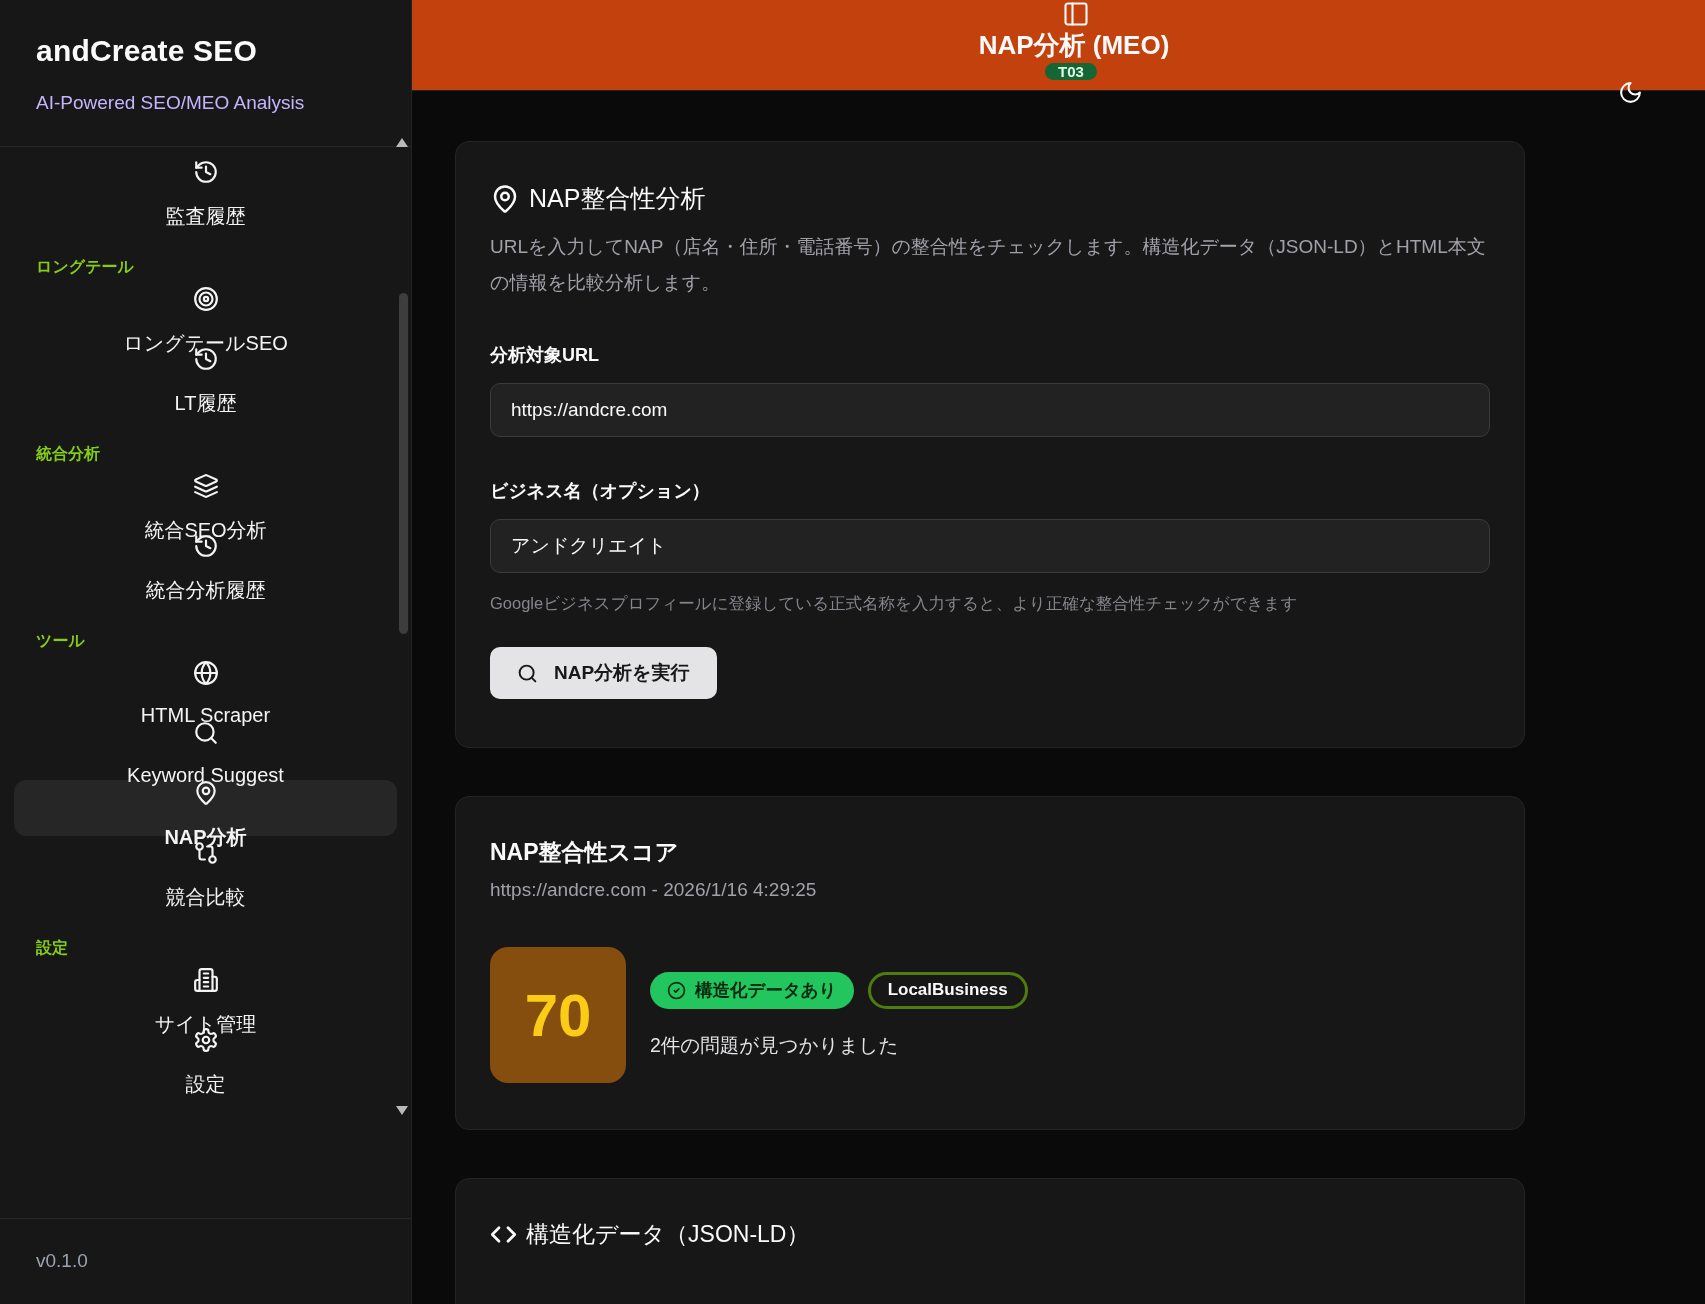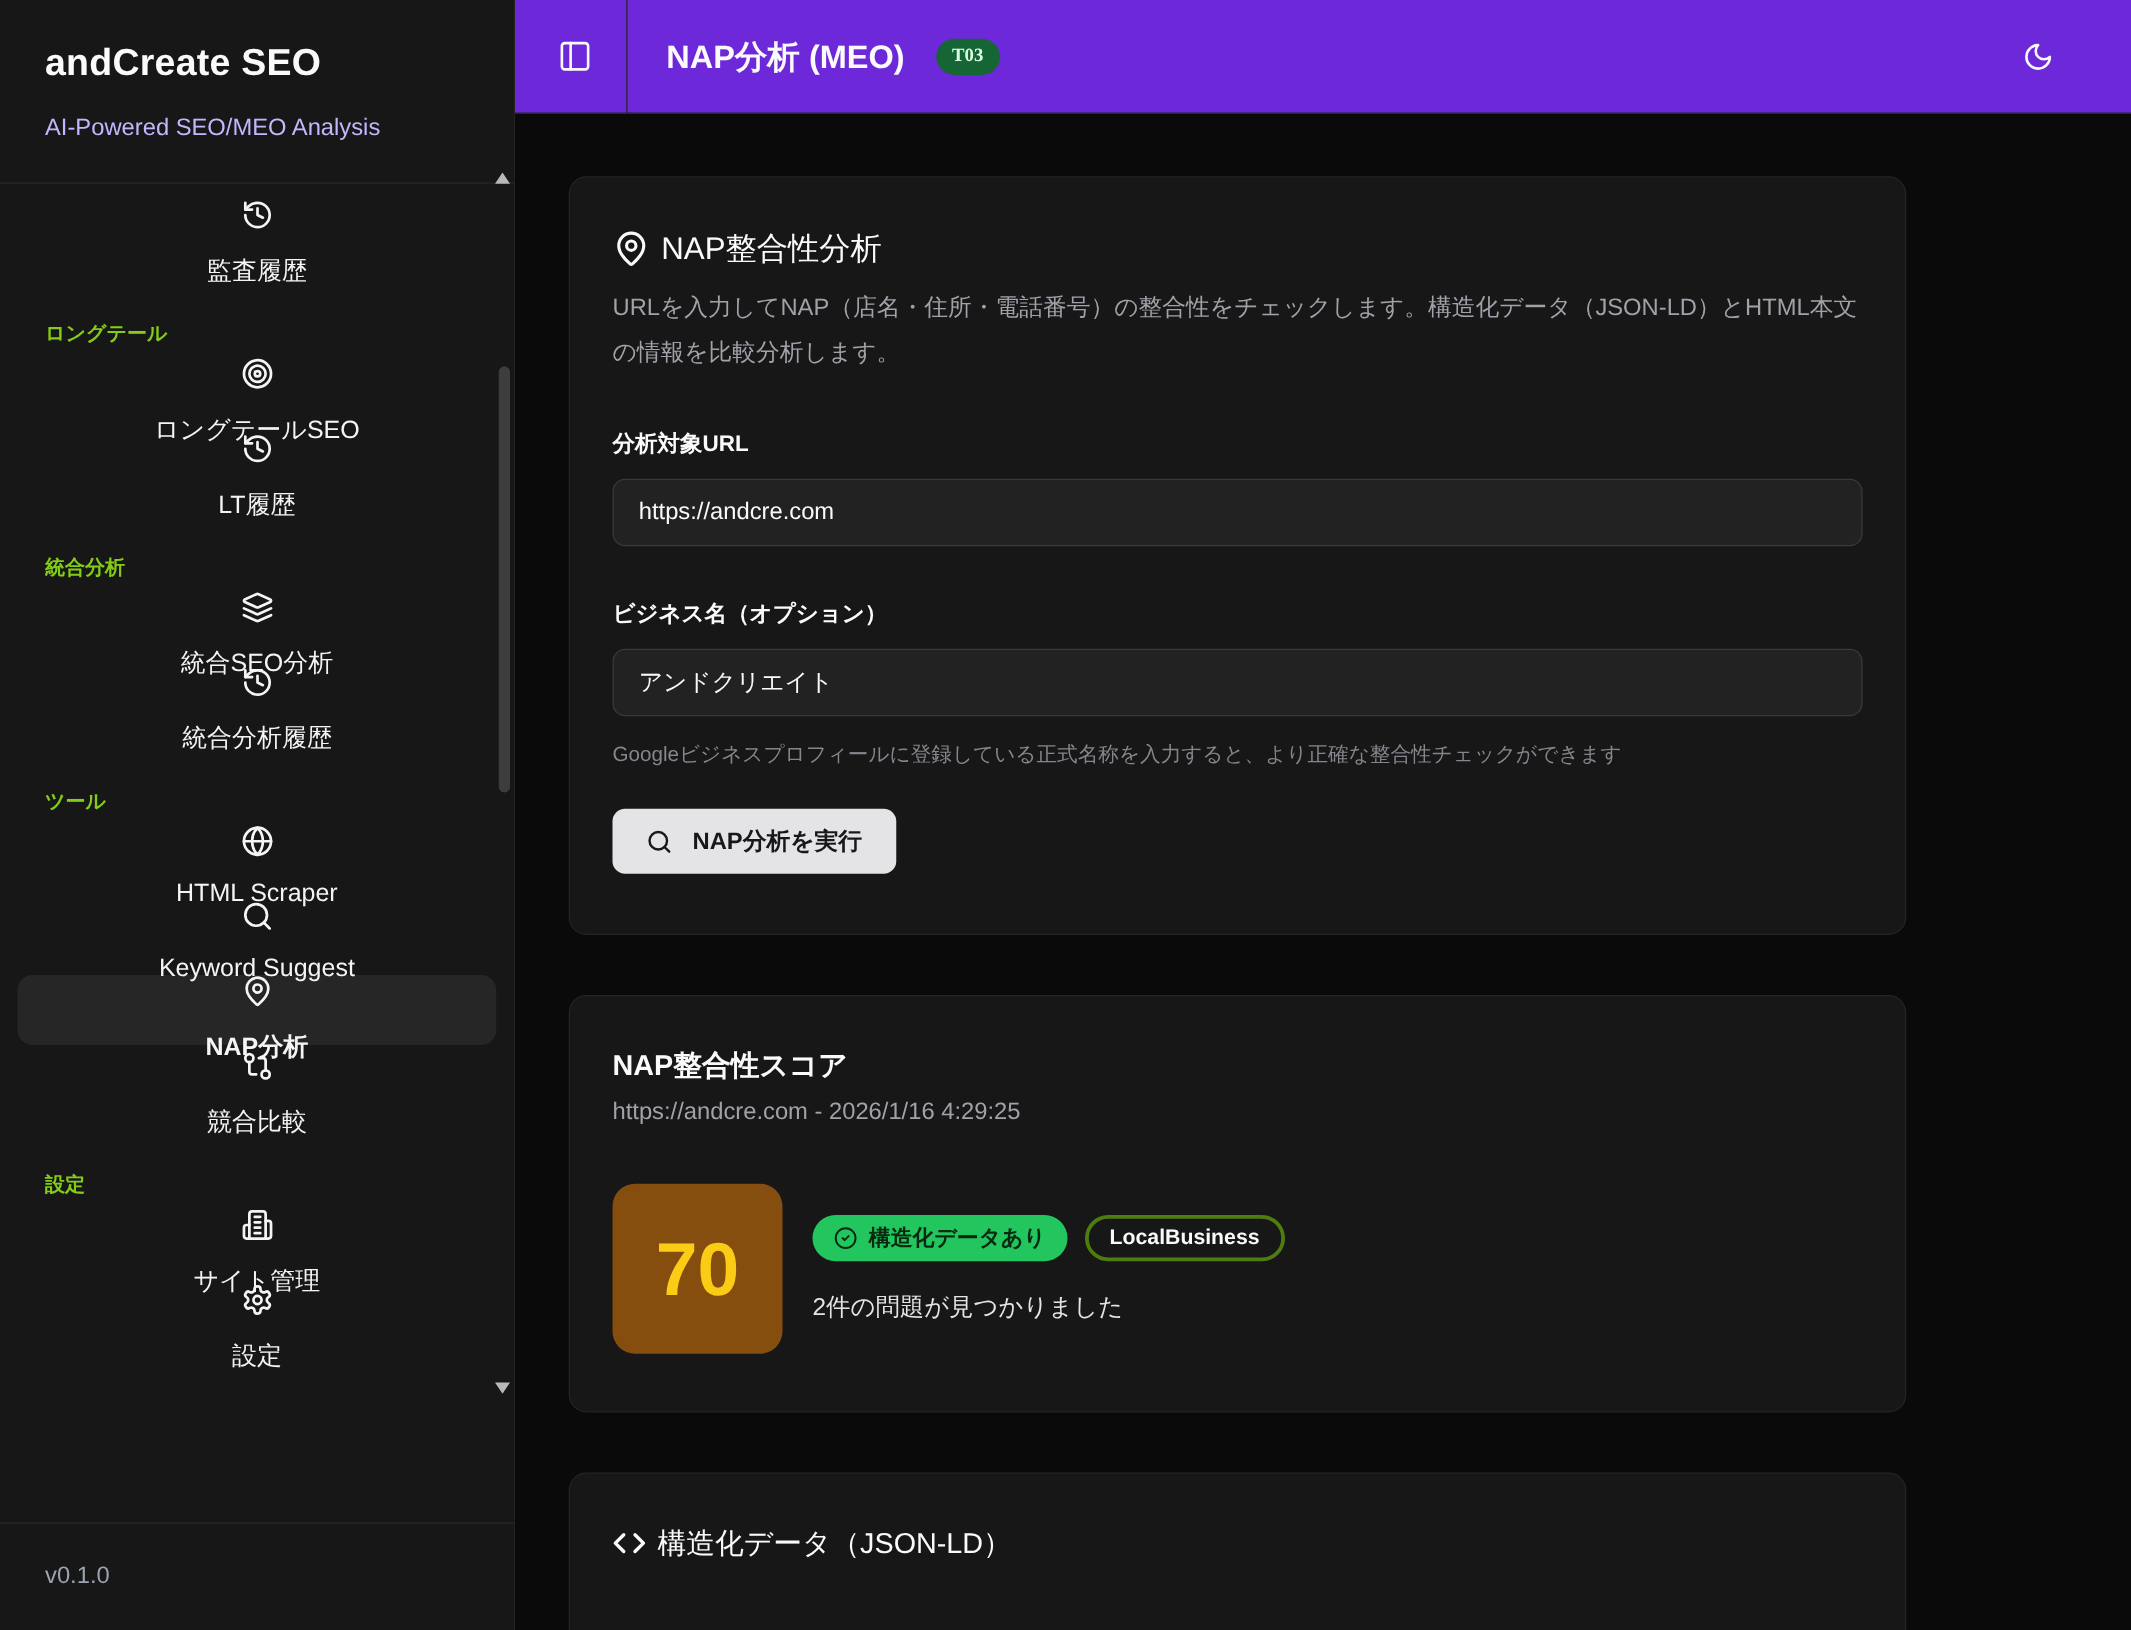--- a/index.html
+++ b/index.html
@@ -34,30 +34,30 @@
   .sb-arrow-up, .sb-arrow-down { position:absolute; right:3px; width:0; height:0;
     border-left:6px solid transparent; border-right:6px solid transparent; }
   .sb-arrow-up { top:138px; border-bottom:9px solid #b9b9b9; }
   .sb-arrow-down { top:1106px; border-top:9px solid #b9b9b9; }
   .sb-thumb { position:absolute; right:3px; top:293px; width:9px; height:341px;
     background:#3d3d3d; border-radius:5px; }
 
   
   .main-header {
     position:absolute; left:412px; top:0; width:1293px; height:91px;
-    display:flex; align-items:center; border-bottom:1px solid #232323; background:#6d28d9;
+    display:flex; align-items:center; border-bottom:1px solid #232323; background:#c2410c;flex-direction:column;
   }
   .toggle-btn { margin-left:34px; background:none; border:none; color:#fafafa;
     display:flex; align-items:center; cursor:pointer; }
   .toggle-btn .ic { width:28px; height:28px; stroke-width:1.8; }
   .hdr-divider { width:1px; height:91px; background:#262626; margin-left:27px; }
   .hdr-title { margin-left:31px; font-size:26px; font-weight:700; }
   .hdr-badge {
     margin-left:25px; height:29px; padding:0 13px; border-radius:999px;
-    background:#166534; color:#dcfce7; font-family:Liberation Serif, serif;
+    background:#166534; color:#dcfce7; font-family:Liberation Sans, sans-serif;
     font-size:15px; font-weight:700; display:flex; align-items:center;
   }
   .moon-btn { margin-left:auto; margin-right:62px; background:none; border:none;
     color:#fafafa; display:flex; cursor:pointer; }
   .moon-btn .ic { width:25px; height:25px; }
 
   
   .content { position:absolute; left:412px; top:91px; width:1293px; height:1213px;
     padding:50px 0 0 43px; overflow:hidden; }
   .card { width:1070px; background:#171717; border:1px solid #242424;

